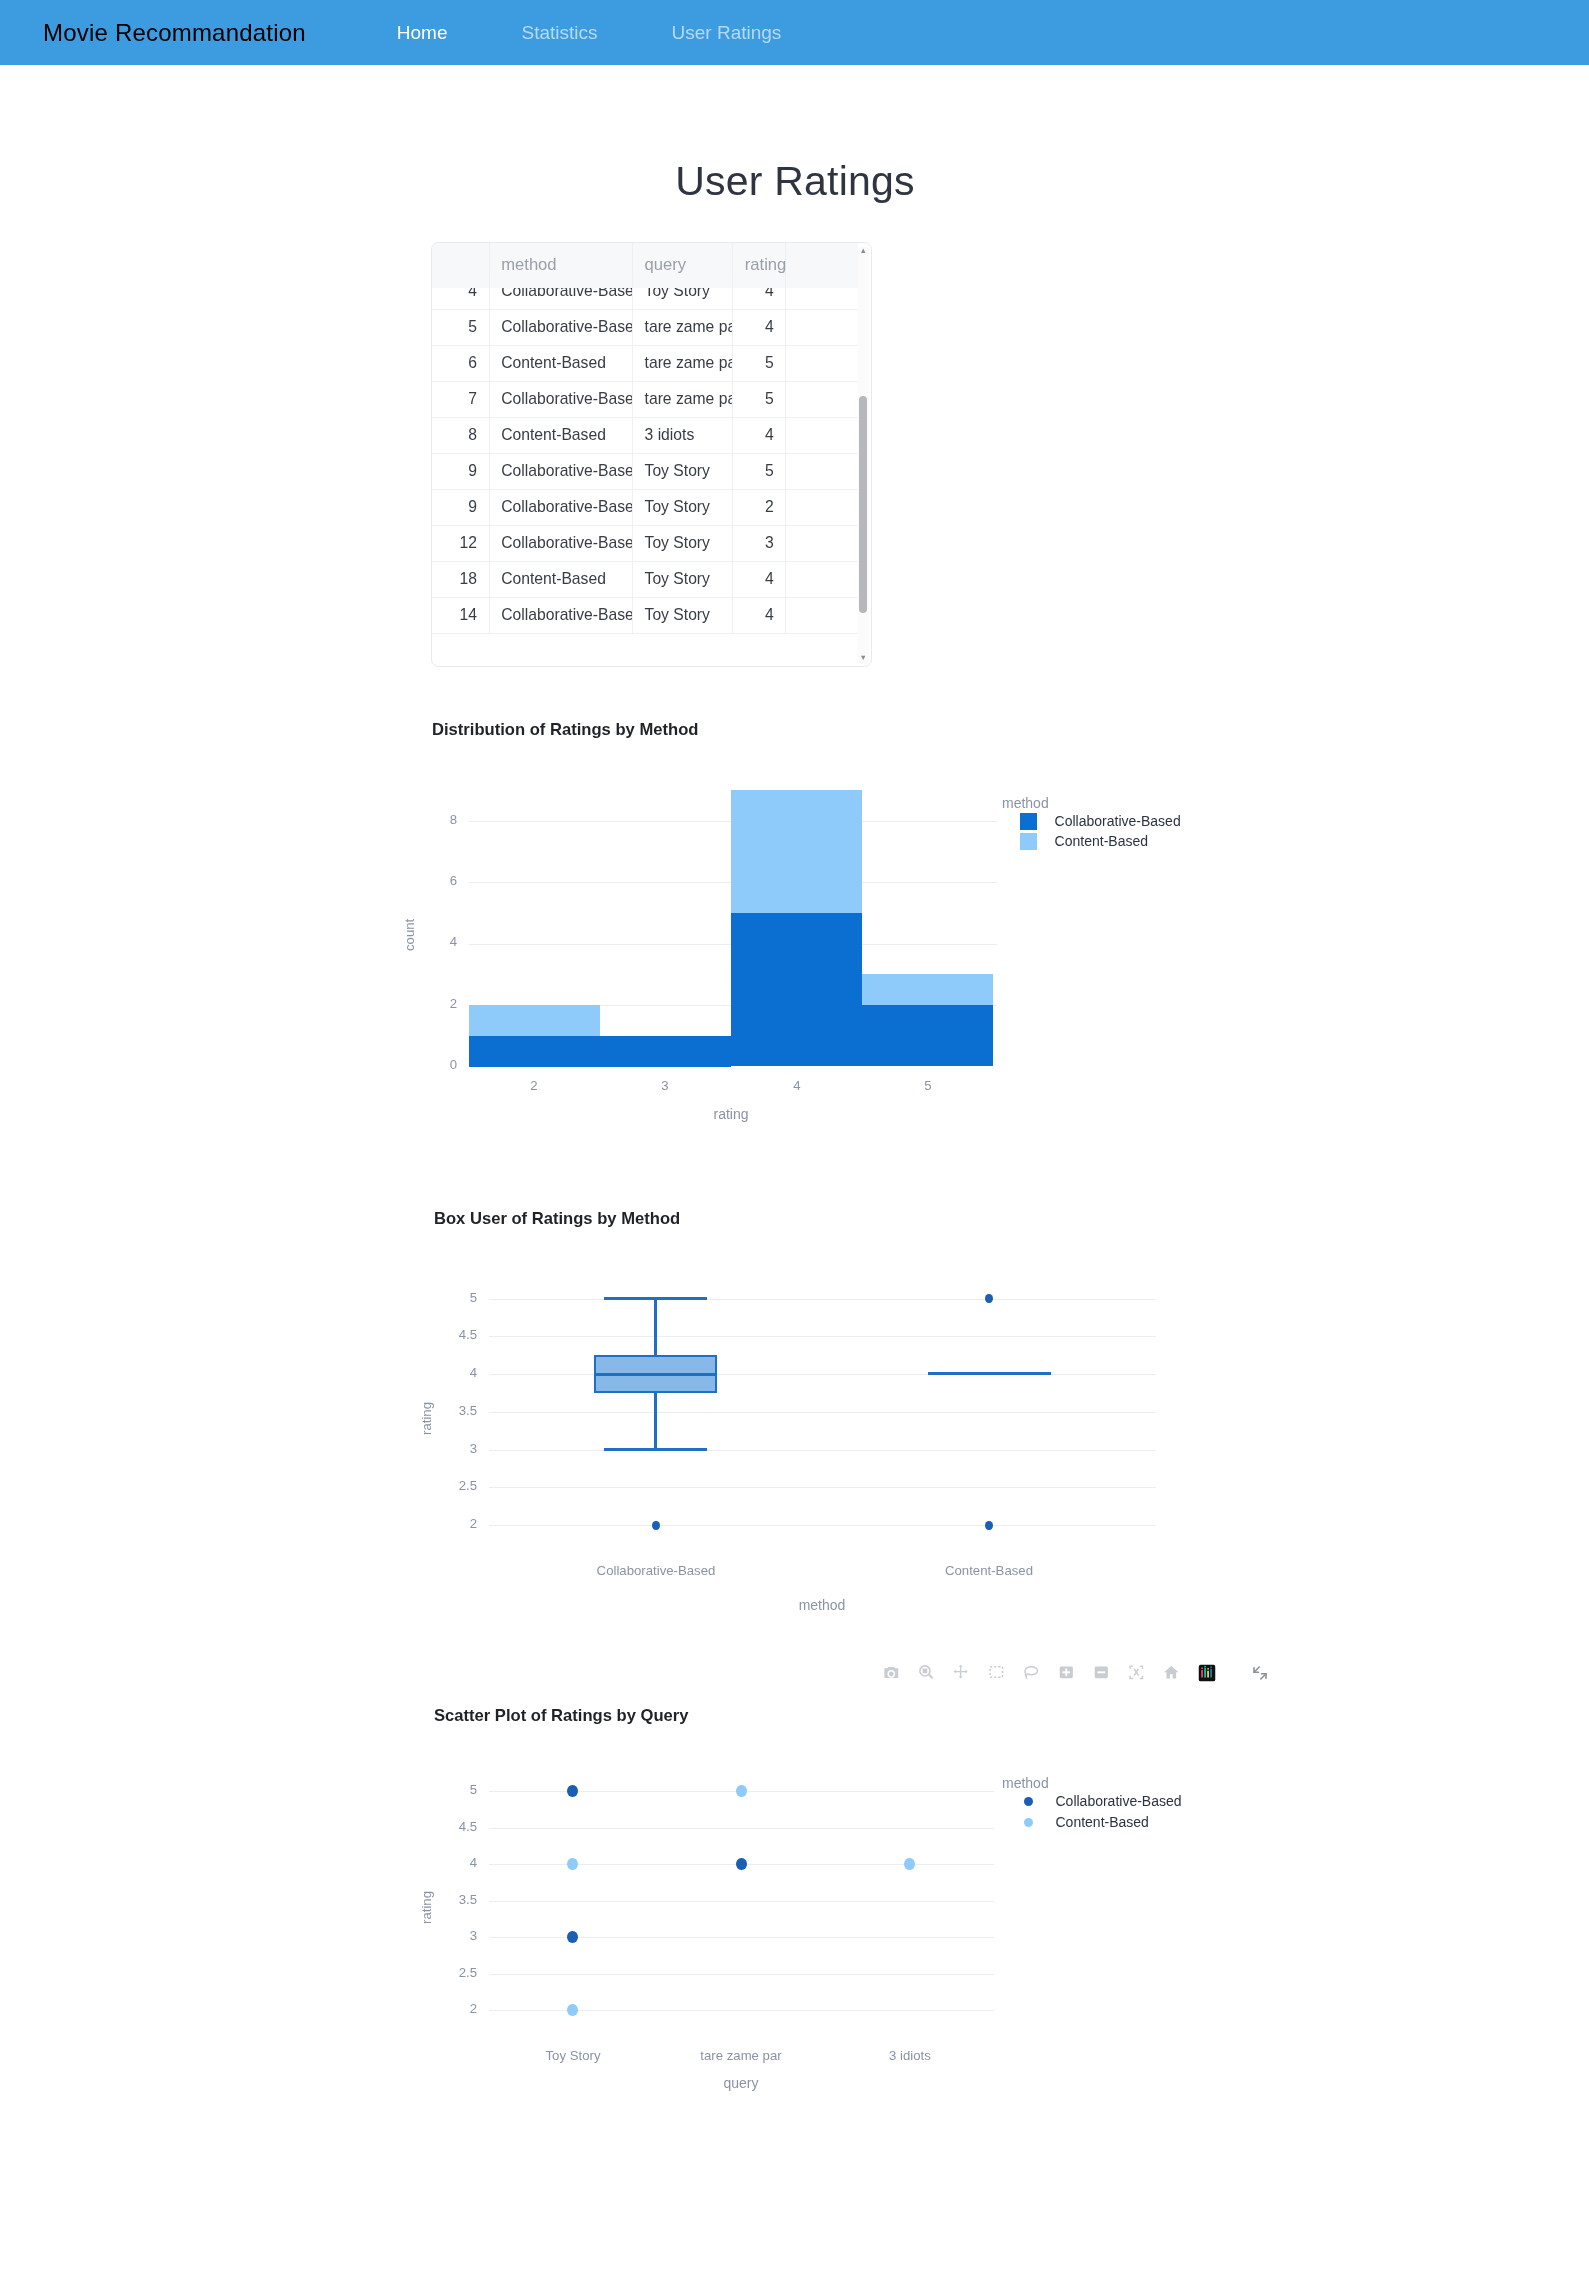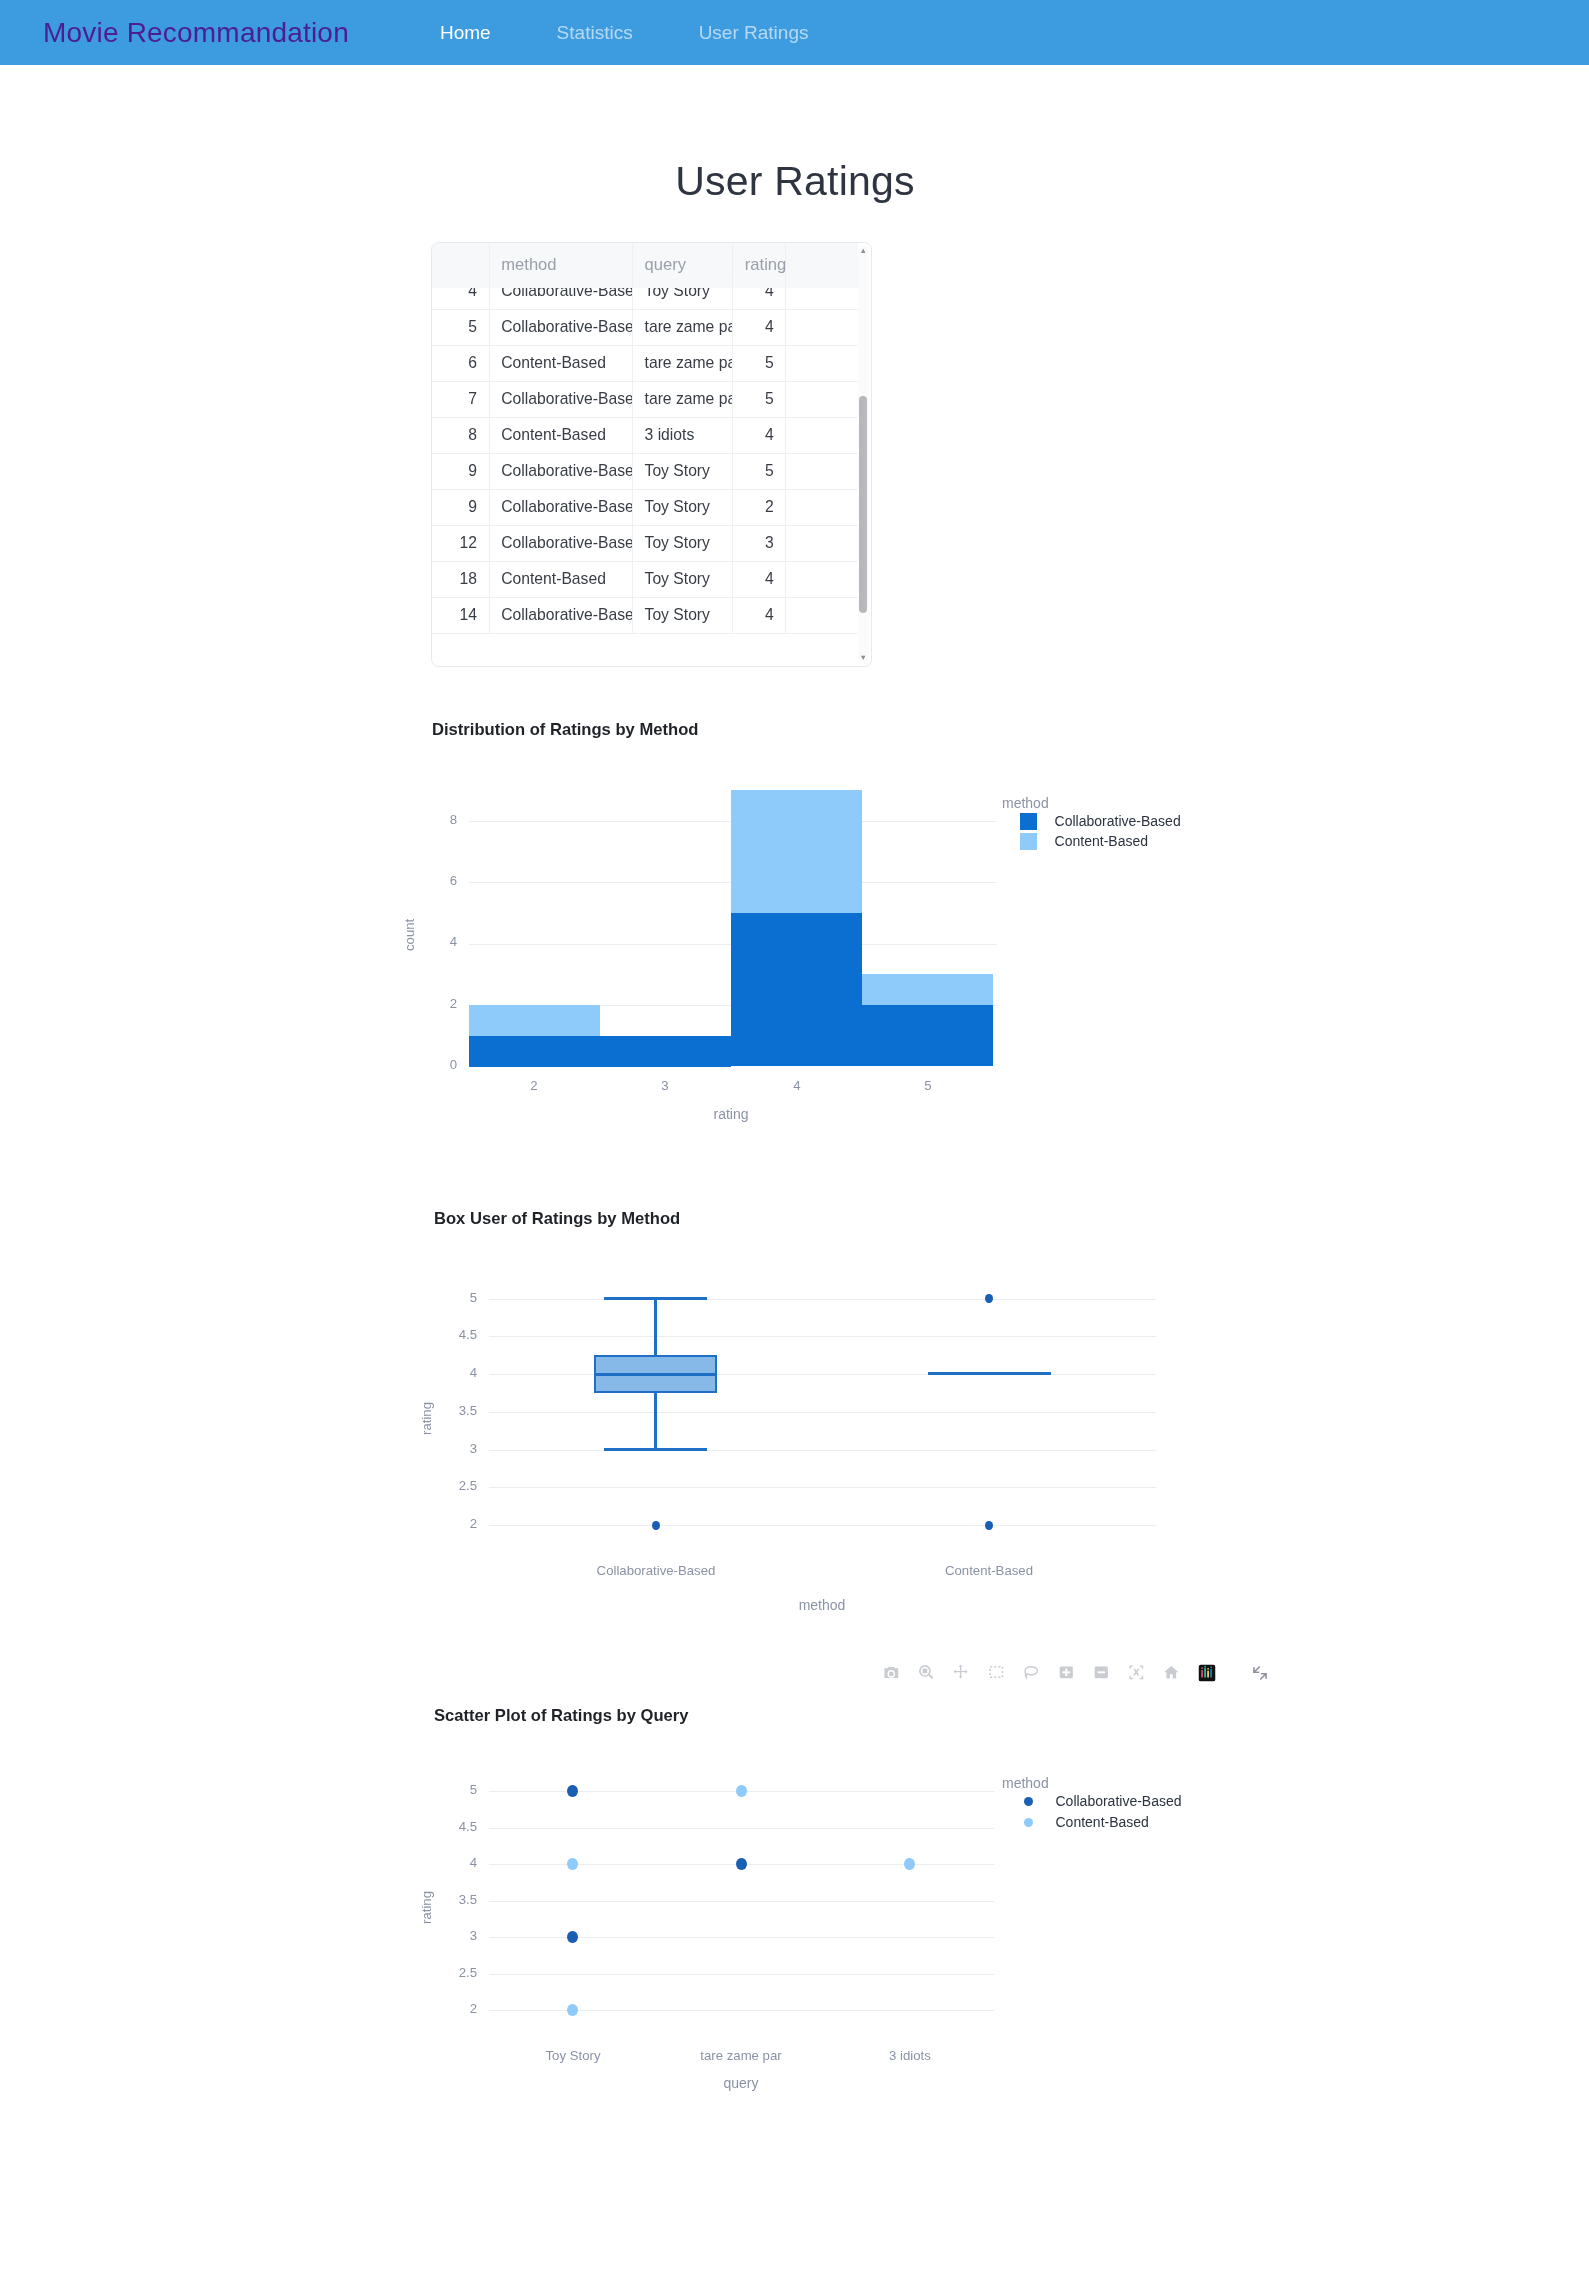--- a/index.html
+++ b/index.html
@@ -16,27 +16,27 @@
   
   .navbar {
     height: 65px;
     background: #3d9bdf;
     display: flex;
     align-items: center;
     padding-left: 43px;
     gap: 0;
   }
   .brand {
-    color: #4c1d95;
-    font-size: 28px;
+    color: #000000;
+    font-size: 24px;
     letter-spacing: 0.2px;
     white-space: nowrap;
     margin-right: 60px;
   }
-  .navlinks { display: flex; align-items: center; gap: 4px; }
+  .navlinks { display: flex; align-items: center; gap: 12px; }
   .navlink {
     font-size: 19px;
     padding: 0 31px;
     white-space: nowrap;
     color: rgba(255,255,255,.62);
     text-decoration: none;
     cursor: pointer;
   }
   .navlink.active { color: #ffffff; }
 

